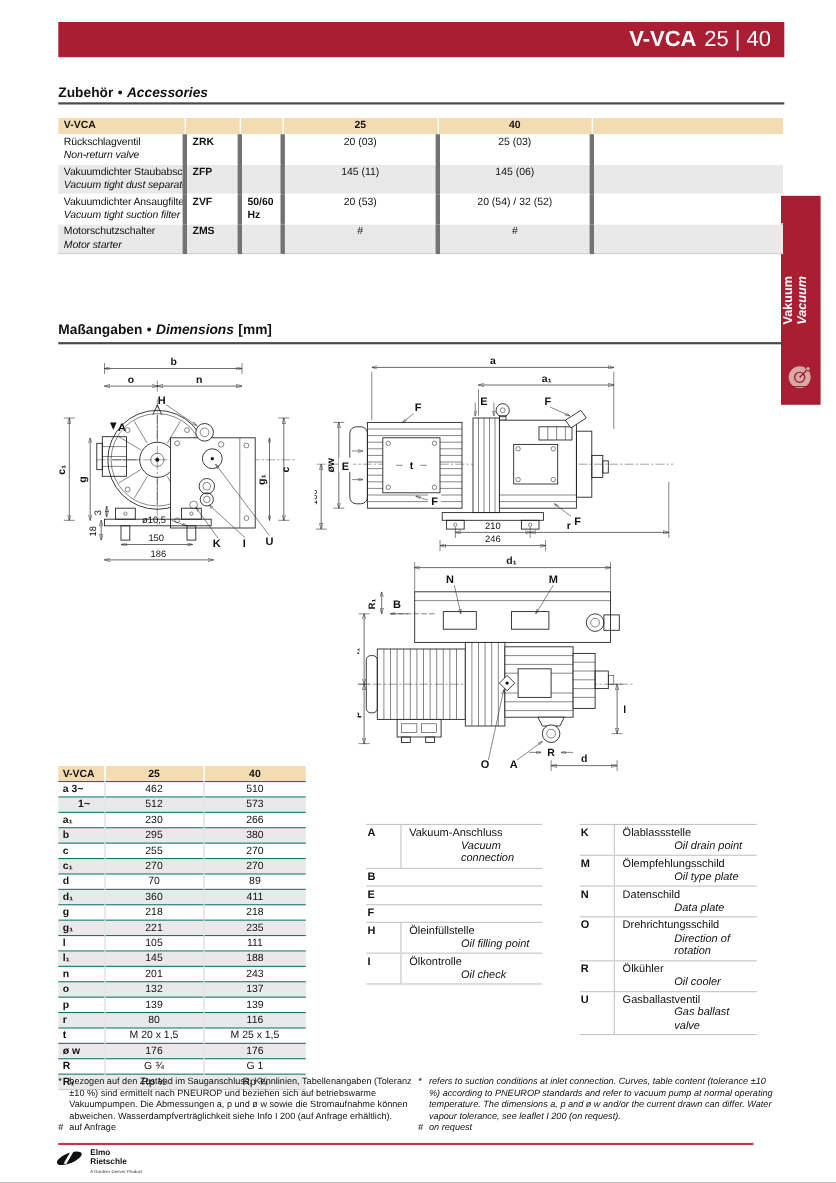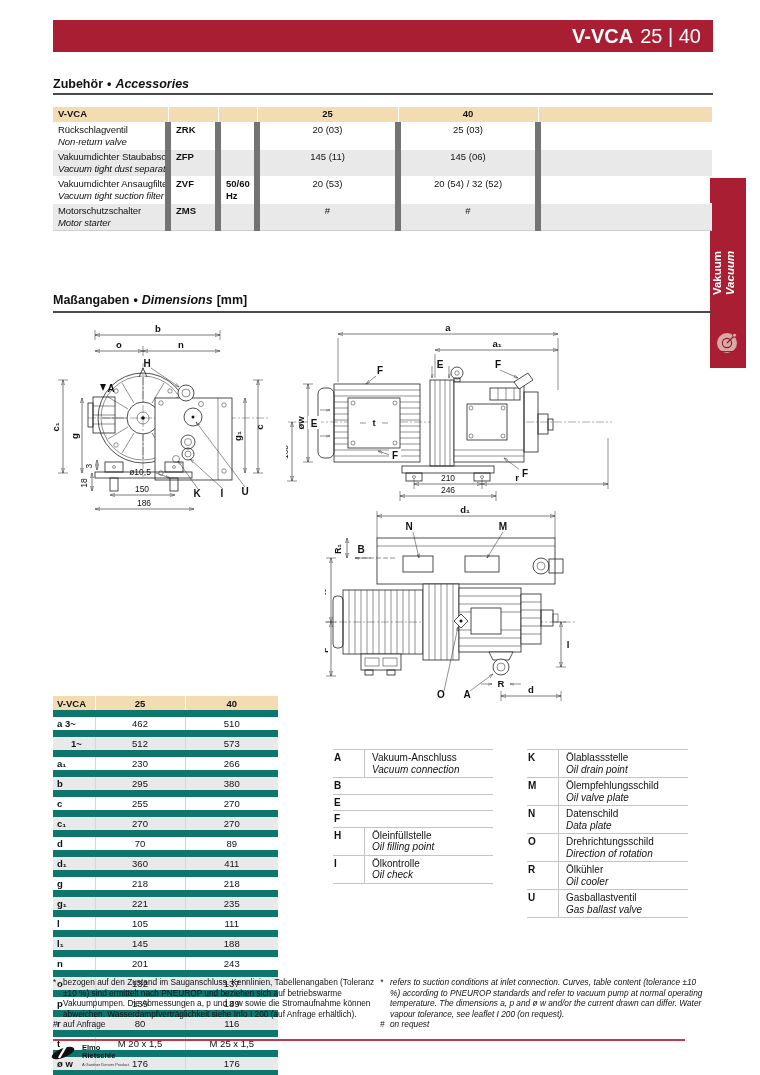--- a/index.html
+++ b/index.html
@@ -14,48 +14,48 @@
   
   .sec-title{position:absolute;left:53px;font-size:12.5px;}
   .st-de{font-weight:bold;}
   .st-bullet{font-weight:bold;margin:0 4px;}
   .st-en{font-weight:bold;font-style:italic;text-align:right;}
   .st-unit{font-weight:bold;margin-left:4px;}
   .sec-rule{position:absolute;left:53px;width:660px;height:2px;background:#4a4a4a;}
   
   .acc-table{position:absolute;left:53px;top:107px;width:659px;border-collapse:collapse;
              table-layout:fixed;font-size:9.5px;line-height:12px;border-bottom:1px solid #cfcfcf;}
-  .acc-table td{padding:1px 5px;border-right:6px solid #737373;vertical-align:top;overflow:hidden;}
+  .acc-table td{padding:1px 5px;border-right:4px solid #737373;vertical-align:top;overflow:hidden;}
   .acc-table td:last-child{border-right:none;}
   .acc-table thead td{background:#F4DCB2;font-weight:bold;height:13px;border-right:1px solid #fff;}
   .acc-table tbody tr.alt{background:#E9E9E9;}
   .acc-table tbody td{border-top:1px solid #fff;}
   .acc-table .val,.acc-table .th-val{text-align:center;}
   .acc-table .code,.acc-table .freq{font-weight:bold;}
   .acc-table .de{white-space:nowrap;letter-spacing:-0.1px;}
   .acc-table .en{white-space:nowrap;letter-spacing:-0.1px;font-style:italic;}
   
   .dim-table{position:absolute;left:53px;top:696px;width:225px;border-collapse:collapse;
              table-layout:fixed;font-size:9.5px;line-height:11px;border-bottom:1px solid #cfcfcf;}
   .dim-table td{padding:1px 4px;overflow:hidden;border-right:1px solid #d6d6d6;}
   .dim-table td:last-child{border-right:none;}
   .dim-table thead td{background:#F4DCB2;font-weight:bold;height:12px;border-right:1px solid #fff;}
   .dim-table tbody tr.alt{background:#E9E9E9;}
-  .dim-table tbody td{border-top:7px solid #0f766e;}
+  .dim-table tbody td{border-top:1px solid #0f766e;}
   .dim-table .dlab{font-weight:bold;}
   .dim-table .ind{padding-left:18px;}
   .dim-table .val{text-align:center;}
   
   .legend{position:absolute;top:749px;font-size:10px;line-height:11.5px;border-top:1px solid #c4c4c4;}
   .legend-left{left:333px;width:160px;}
   .legend-right{left:527px;width:161px;}
   .legend-entry{display:flex;border-bottom:1px solid #c4c4c4;}
   .lkey{width:30px;flex:none;font-weight:bold;padding:2px 0 2px 1px;}
   .ltxt{flex:1;border-left:1px solid #c4c4c4;padding:2px 0 2px 7px;}
-  .len{font-style:italic;}
+  .len{font-style:italic;margin-left:47px;}
   
   .fn{position:absolute;top:977px;font-size:8.3px;line-height:10.5px;}
   .fn-de{left:53px;width:330px;}
   .fn-en{left:380px;width:328px;font-style:italic;}
   .fn-row{display:flex;}
   .fn-mark{width:10px;flex:none;}
   .fn-text{flex:1;}
   .bottom-rule{position:absolute;left:53px;top:1039px;width:632px;height:2px;background:#BE3A4A;}
   
   .logo{position:absolute;left:50px;top:1044px;display:flex;align-items:flex-start;}
@@ -639,21 +639,21 @@
         <div class="lkey">K</div>
         <div class="ltxt">
           <div class="lde">Ölablassstelle</div>
           <div class="len">Oil drain point</div>
         </div>
       </div>
       <div class="legend-entry">
         <div class="lkey">M</div>
         <div class="ltxt">
           <div class="lde">Ölempfehlungsschild</div>
-          <div class="len">Oil valve plate</div>
+          <div class="len">Oil type plate</div>
         </div>
       </div>
       <div class="legend-entry">
         <div class="lkey">N</div>
         <div class="ltxt">
           <div class="lde">Datenschild</div>
           <div class="len">Data plate</div>
         </div>
       </div>
       <div class="legend-entry">

